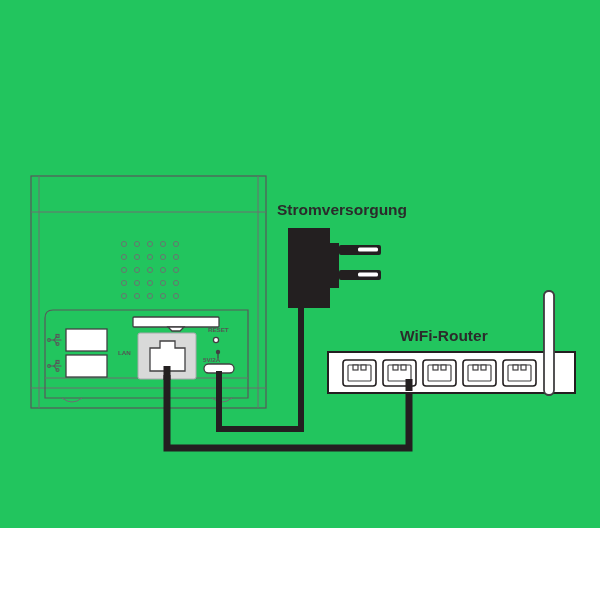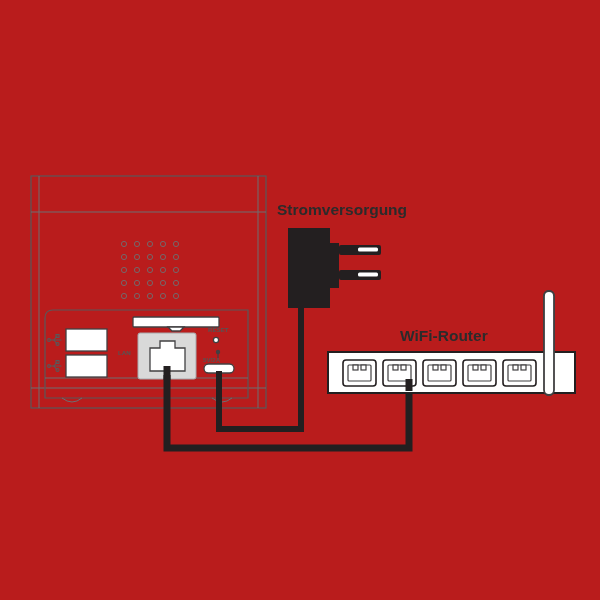--- a/index.html
+++ b/index.html
@@ -9,22 +9,22 @@
   }
   body {
     width: 600px;
     height: 600px;
     overflow: hidden;
     font-family: "Liberation Sans", sans-serif;
   }
   #stage {
     position: relative;
     width: 600px;
-    height: 600px;
-    background: #b91c1c;
+    height: 528px;
+    background: #22c55e;
   }
   #diagram {
     position: absolute;
     top: 0;
     left: 0;
     width: 600px;
     height: 600px;
   }
   .lbl {
     font-family: "Liberation Sans", sans-serif;

